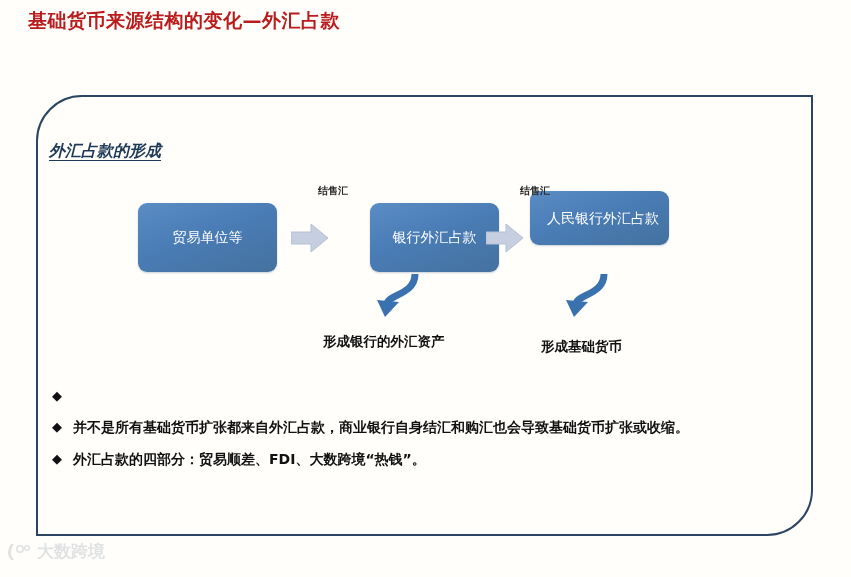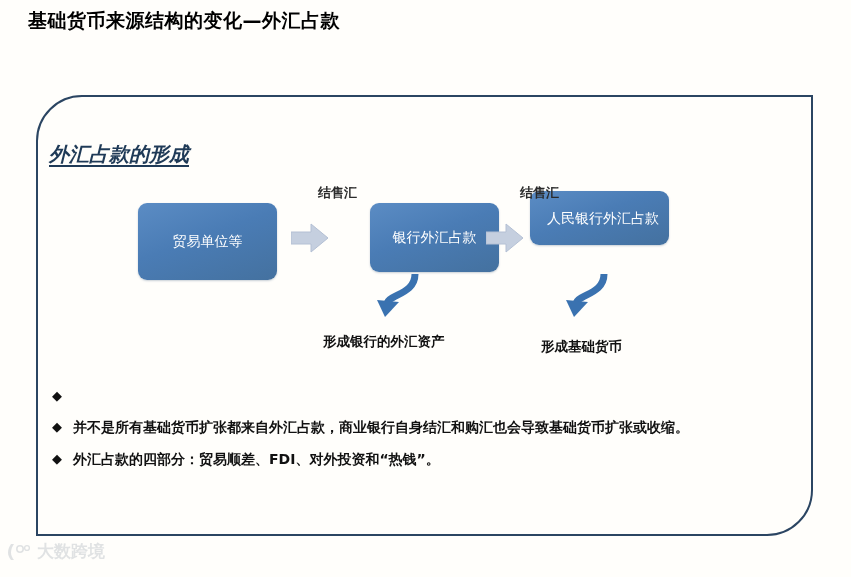--- a/index.html
+++ b/index.html
@@ -16,21 +16,21 @@
     background: #fffefb;
   }
 
   
   #slide-title {
     position: absolute;
     left: 28px;
     top: 8px;
     font-size: 19px;
     font-weight: bold;
-    color: #000000;
+    color: #b91c1c;
     letter-spacing: 0.5px;
     white-space: nowrap;
   }
 
   
   #content-panel {
     position: absolute;
     left: 36px;
     top: 95px;
     width: 777px;
@@ -39,21 +39,21 @@
     border: 2px solid #2b4562;
     border-radius: 46px 0 46px 0;
     background: transparent;
   }
 
   
   #section-heading {
     position: absolute;
     left: 49px;
     top: 141px;
-    font-size: 20px;
+    font-size: 16px;
     font-style: italic;
     font-weight: bold;
     color: #1f3a57;
     text-decoration: underline;
     text-underline-offset: 4px;
     white-space: nowrap;
   }
 
   
   .flow-box {
@@ -64,36 +64,36 @@
     color: #ffffff;
     display: flex;
     align-items: center;
     justify-content: center;
     text-align: center;
     font-size: 14px;
     line-height: 1.45;
     padding: 4px 10px;
     box-shadow: 0 1px 2px rgba(40,70,110,0.25);
   }
-  #flow-box-1 { left: 138px; top: 203px; width: 139px; height: 77px; justify-content: center; }
+  #flow-box-1 { left: 138px; top: 203px; width: 139px; height: 69px; justify-content: center; }
   #flow-box-2 { left: 342px; top: 203px; width: 129px; height: 69px; margin-left: 28px; }
   #flow-box-3 { left: 530px; top: 191px; width: 139px; height: 54px; justify-content: flex-end; }
 
   
   .block-arrow {
     position: absolute;
     width: 38px;
     height: 30px;
   }
   #block-arrow-1 { left: 291px; top: 223px; }
   #block-arrow-2 { left: 486px; top: 223px; }
 
   .arrow-label {
     position: absolute;
-    font-size: 13px;
+    font-size: 10px;
     color: #2a2a2a;
     font-weight: bold;
     white-space: nowrap;
     padding-left: 36px;
   }
   #arrow-label-1 { left: 282px; top: 184px; }
   #arrow-label-2 { left: 484px; top: 184px; }
 
   
   .curve-arrow {
@@ -207,21 +207,21 @@
 <div id="bullet-list">
   <div class="bullet-row">
     <span class="bullet-marker">◆</span>
   </div>
   <div class="bullet-row">
     <span class="bullet-marker">◆</span>
     <span class="bullet-text">并不是所有基础货币扩张都来自外汇占款，商业银行自身结汇和购汇也会导致基础货币扩张或收缩。</span>
   </div>
   <div class="bullet-row">
     <span class="bullet-marker">◆</span>
-    <span class="bullet-text">外汇占款的四部分：贸易顺差、FDI、对外投资和“热钱”。</span>
+    <span class="bullet-text">外汇占款的四部分：贸易顺差、FDI、大数跨境“热钱”。</span>
   </div>
 </div>
 
 <div id="watermark">
   <svg id="watermark-logo" viewBox="0 0 26 22">
     <path d="M3 3 C-1 9, -1 14, 3 19 L6 19 C2 14, 2 9, 6 3 Z" fill="#9aa4ae"></path>
     <circle cx="12" cy="8" r="3.2" fill="none" stroke="#9aa4ae" stroke-width="1.6"></circle>
     <circle cx="19" cy="7" r="2.4" fill="none" stroke="#9aa4ae" stroke-width="1.4"></circle>
   </svg>
   <span id="watermark-text">大数跨境</span>

